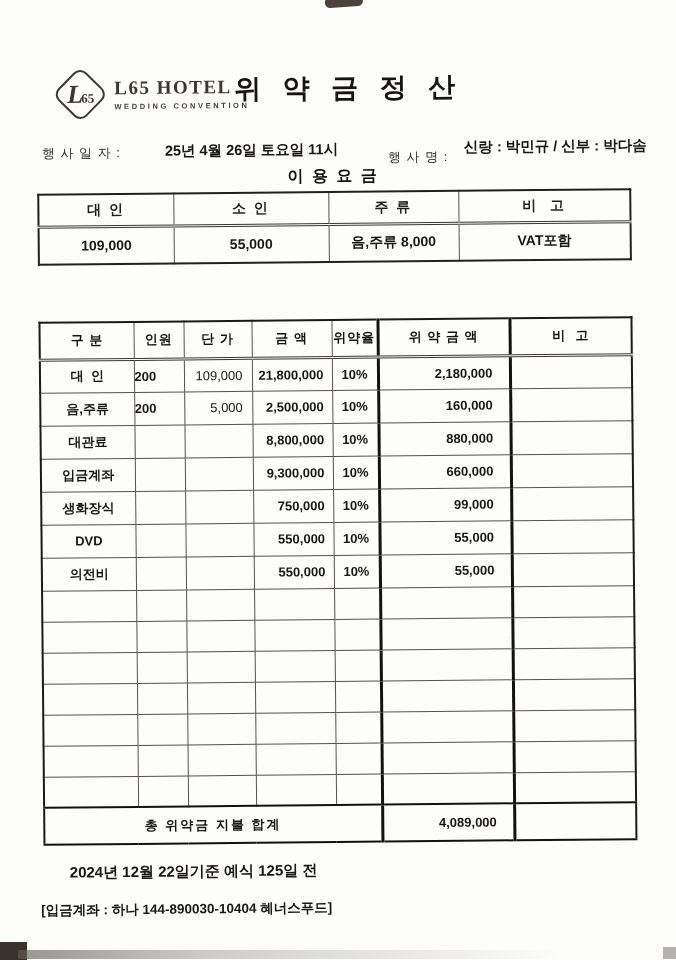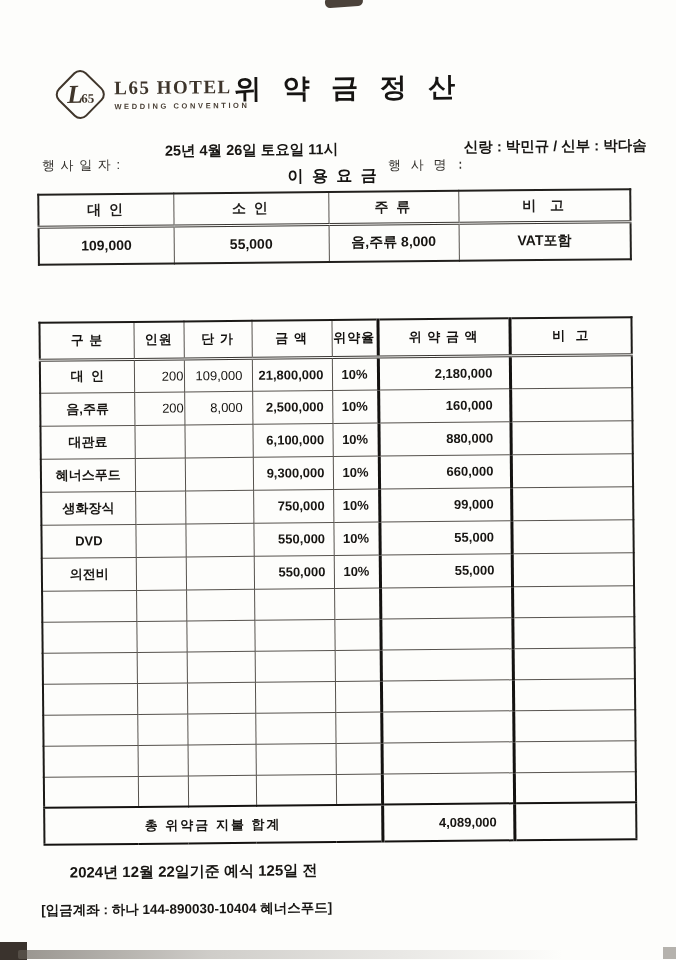--- a/index.html
+++ b/index.html
@@ -54,23 +54,23 @@
   .doc-title {
     position: absolute; left: 238px; top: 70px;
     font-size: 27px; font-weight: bold; letter-spacing: 7px;
     color: #161412; white-space: pre;
   }
 
   
   .event-row { position: absolute; left: 0; top: 139px; width: 676px; height: 22px; }
   .ev-label { position: absolute; font-size: 13px; color: #33302c; white-space: pre; letter-spacing: 1px; }
   .ev-value { position: absolute; font-size: 14.5px; font-weight: bold; color: #181613; white-space: pre; }
-  .ev-date-label { left: 45px; top: 15px; }
+  .ev-date-label { left: 45px; top: 3px; }
   .ev-date-value { left: 168px; top: 1px; }
-  .ev-name-label { left: 391px; top: 18px; font-family: Liberation Mono, monospace; }
+  .ev-name-label { left: 391px; top: 10px; }
   .ev-name-value { left: 467px; top: 0px; }
 
   .fee-caption {
     position: absolute; left: 40px; top: 166px; width: 592px;
     text-align: center; font-size: 16px; font-weight: bold;
     letter-spacing: 2px; white-space: pre; color: #141210;
   }
 
   
   table { border-collapse: collapse; table-layout: fixed; }
@@ -98,21 +98,21 @@
     width: 592px; border: 2.2px solid #1c1a17;
   }
   .main-table th, .main-table td { border: 1px solid #56524d; font-size: 13px; }
   .main-table th {
     height: 37px; font-weight: bold; letter-spacing: 1px;
     white-space: pre; border-bottom: 3px double #3a3733; color: #141210;
   }
   .main-table td { height: 33px; color: #181613; }
   .main-table tr.empty-row td { height: 31px; }
   .c-cat  { text-align: center; font-weight: bold; white-space: pre; }
-  .c-cnt  { text-align: right; font-weight: normal; }
+  .c-cnt  { text-align: left; font-weight: bold; }
   .c-unit { text-align: right; padding-right: 9px; font-weight: normal; color: #2a2723; }
   .c-amt  { text-align: right; padding-right: 8px; font-weight: bold; }
   .c-rate { text-align: center; font-weight: bold; }
   .c-pen  { text-align: right; padding-right: 16px; font-weight: bold; }
   .thick-col { border-left: 3px solid #141210 !important; border-right: 3px solid #141210 !important; }
   .total-row td {
     height: 37px;
     border-top: 2.6px solid #141210; border-bottom: 2.6px solid #141210;
   }
   .t-label { text-align: center; font-size: 16.5px; font-weight: bold; letter-spacing: 2px; white-space: pre; }
@@ -227,37 +227,37 @@
         <td class="c-cnt">200</td>
         <td class="c-unit">109,000</td>
         <td class="c-amt">21,800,000</td>
         <td class="c-rate">10%</td>
         <td class="c-pen thick-col">2,180,000</td>
         <td class="c-note"></td>
       </tr>
       <tr>
         <td class="c-cat">음,주류</td>
         <td class="c-cnt">200</td>
-        <td class="c-unit">8,000</td>
+        <td class="c-unit">5,000</td>
         <td class="c-amt">2,500,000</td>
         <td class="c-rate">10%</td>
         <td class="c-pen thick-col">160,000</td>
         <td class="c-note"></td>
       </tr>
       <tr>
         <td class="c-cat">대관료</td>
         <td class="c-cnt"></td>
         <td class="c-unit"></td>
-        <td class="c-amt">6,100,000</td>
+        <td class="c-amt">8,800,000</td>
         <td class="c-rate">10%</td>
         <td class="c-pen thick-col">880,000</td>
         <td class="c-note"></td>
       </tr>
       <tr>
-        <td class="c-cat">혜너스푸드</td>
+        <td class="c-cat">입금계좌</td>
         <td class="c-cnt"></td>
         <td class="c-unit"></td>
         <td class="c-amt">9,300,000</td>
         <td class="c-rate">10%</td>
         <td class="c-pen thick-col">660,000</td>
         <td class="c-note"></td>
       </tr>
       <tr>
         <td class="c-cat">생화장식</td>
         <td class="c-cnt"></td>

